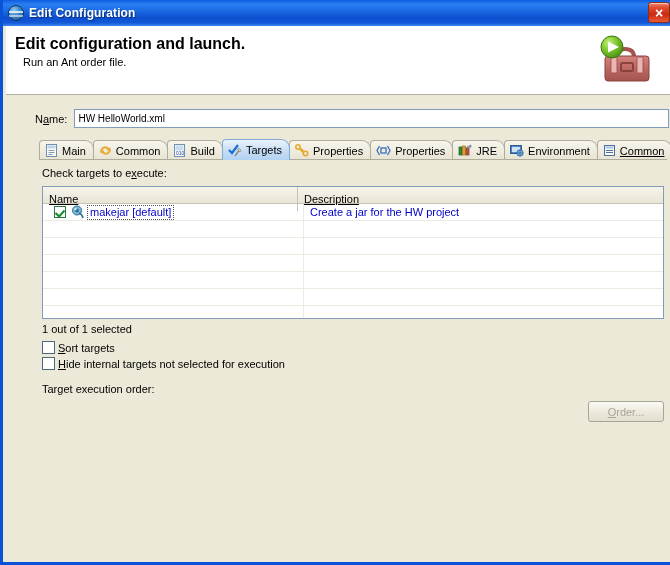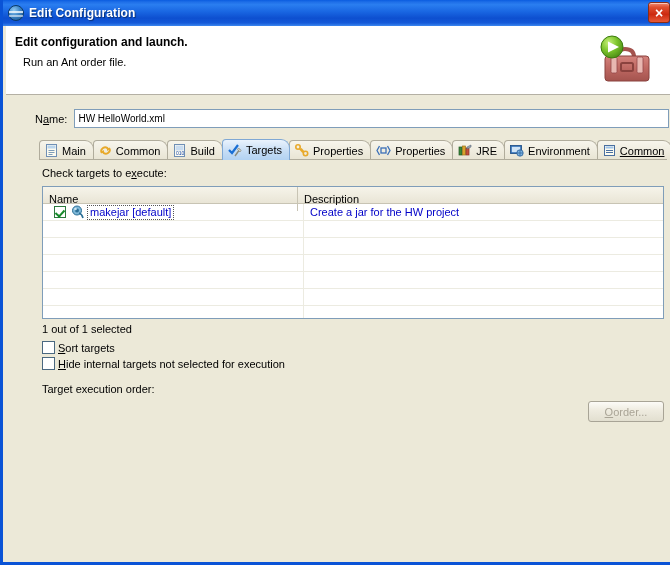--- a/index.html
+++ b/index.html
@@ -72,21 +72,21 @@
   .banner {
     position: absolute; left: 3px; top: 26px;
     width: 664px; height: 69px;
     background: #ffffff;
     border-bottom: 1px solid #b4b0a4;
     box-sizing: border-box;
     overflow: hidden;
   }
   .banner-title {
     position: absolute; left: 9px; top: 9px;
-    font-size: 12px; font-weight: bold; color: #000;
+    font-size: 16px; font-weight: bold; color: #000;
   }
   .banner-sub {
     position: absolute; left: 17px; top: 30px;
     font-size: 11px; color: #000;
   }
   .banner-icon {
     position: absolute; right: 14px; top: 5px;
     width: 62px; height: 58px;
   }
   
@@ -170,20 +170,21 @@
     border-bottom: 1px solid #c8c4b4;
     box-sizing: border-box;
   }
   .th {
     font-size: 11px; color: #000;
     display: flex; align-items: center;
     padding-left: 6px;
     box-sizing: border-box;
     height: 24px;
     cursor: default;
+    text-decoration: underline;
   }
   .th.c1 { width: 255px; border-right: 1px solid #c8c4b4; }
   .th.c2 { flex: 1; }
   .trow {
     display: flex; height: 17px;
     box-sizing: border-box;
     border-bottom: 1px solid #ecebe1;
   }
   .td {
     box-sizing: border-box;
@@ -515,17 +516,17 @@
 
     <div class="cbrow r2">
       <span class="cb"></span>
       <span><u>H</u><span>ide internal targets not selected for execution</span></span>
     </div>
 
     <div class="order-label">Target execution order:</div>
 
 
     <div class="btn order-btn disabled">
-        <span><u>O</u><span>order...</span></span>
+        <span><u>O</u><span>rder...</span></span>
       </div>
 
   </div>
 </div>
 
 </body></html>

